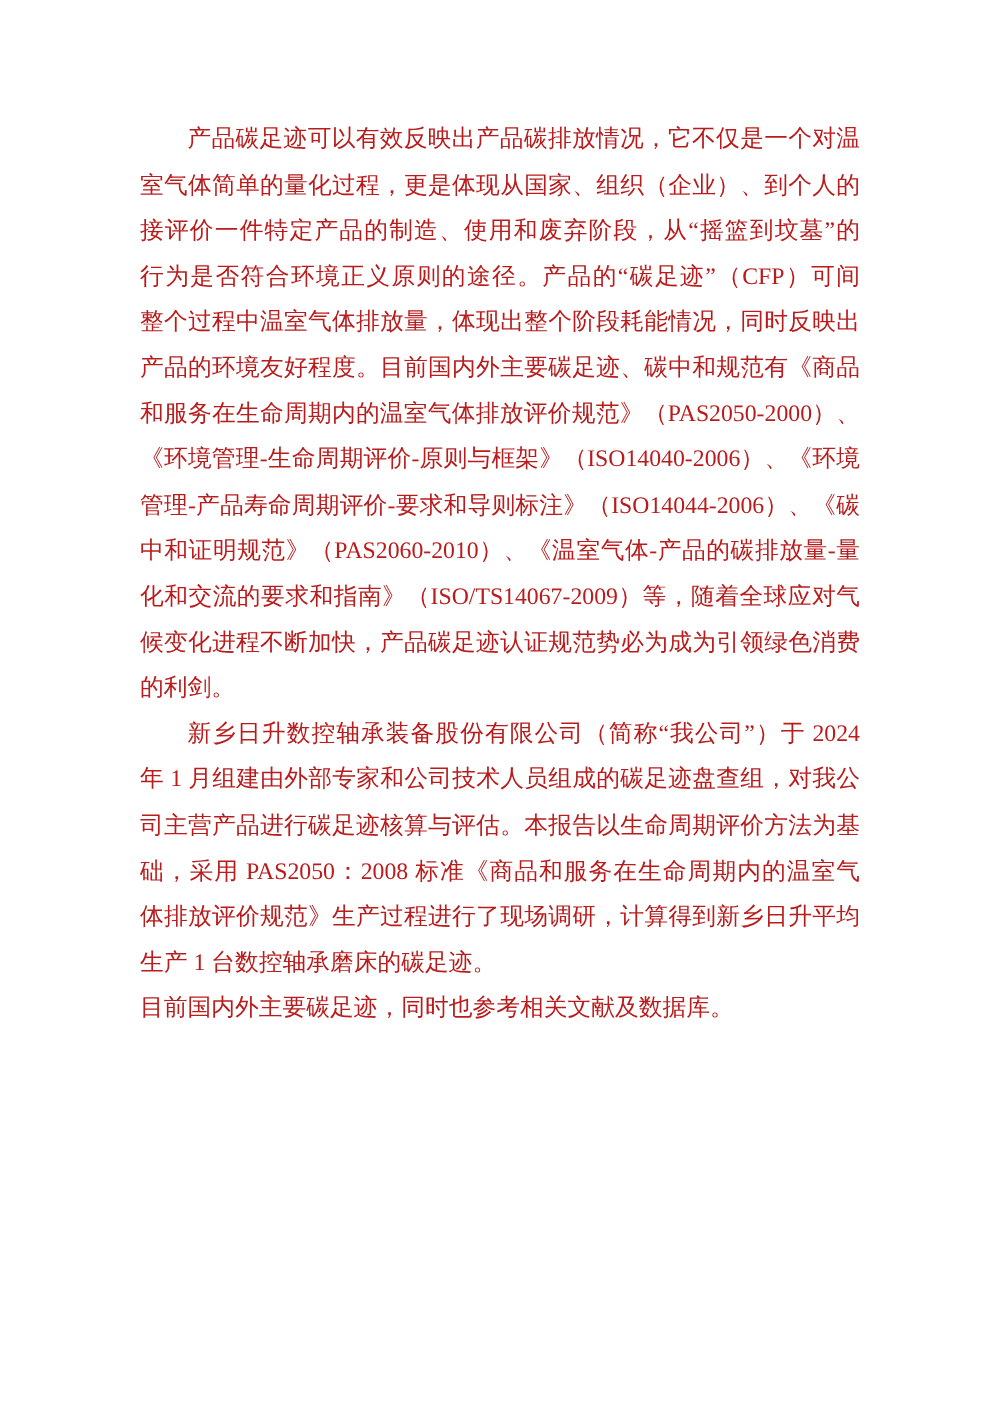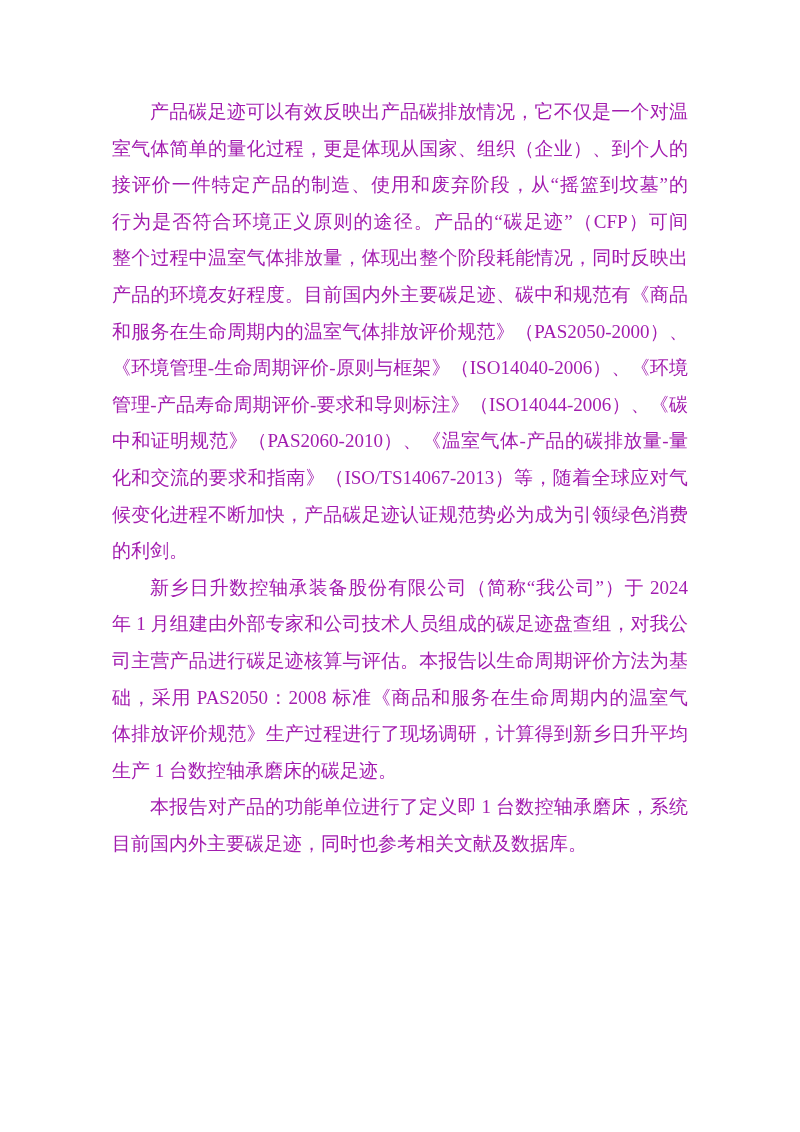--- a/index.html
+++ b/index.html
@@ -47,42 +47,41 @@
     text-indent: 38px;
   }
   .line.last-line {
     text-align-last: left;
   }
 </style>
 </head>
 <body style="background: rgb(255, 255, 255);">
 
 <div class="page">
-  <div class="content" id="doc" style="color: #a21caf;">
+  <div class="content" id="doc" style="color: #b91c1c;">
       <div class="paragraph">
         <div class="line first-line">产品碳足迹可以有效反映出产品碳排放情况，它不仅是一个对温</div>
         <div class="line">室气体简单的量化过程，更是体现从国家、组织（企业）、到个人的</div>
         <div class="line">接评价一件特定产品的制造、使用和废弃阶段，从“摇篮到坟墓”的</div>
         <div class="line">行为是否符合环境正义原则的途径。产品的“碳足迹”（CFP）可间</div>
         <div class="line">整个过程中温室气体排放量，体现出整个阶段耗能情况，同时反映出</div>
         <div class="line">产品的环境友好程度。目前国内外主要碳足迹、碳中和规范有《商品</div>
         <div class="line">和服务在生命周期内的温室气体排放评价规范》（PAS2050-2000）、</div>
         <div class="line">《环境管理-生命周期评价-原则与框架》（ISO14040-2006）、《环境</div>
         <div class="line">管理-产品寿命周期评价-要求和导则标注》（ISO14044-2006）、《碳</div>
         <div class="line">中和证明规范》（PAS2060-2010）、《温室气体-产品的碳排放量-量</div>
-        <div class="line">化和交流的要求和指南》（ISO/TS14067-2013）等，随着全球应对气</div>
+        <div class="line">化和交流的要求和指南》（ISO/TS14067-2009）等，随着全球应对气</div>
         <div class="line">候变化进程不断加快，产品碳足迹认证规范势必为成为引领绿色消费</div>
         <div class="line last-line">的利剑。</div>
       </div>
       <div class="paragraph">
         <div class="line first-line">新乡日升数控轴承装备股份有限公司（简称“我公司”）于 2024</div>
         <div class="line">年 1 月组建由外部专家和公司技术人员组成的碳足迹盘查组，对我公</div>
         <div class="line">司主营产品进行碳足迹核算与评估。本报告以生命周期评价方法为基</div>
         <div class="line">础，采用 PAS2050：2008 标准《商品和服务在生命周期内的温室气</div>
         <div class="line">体排放评价规范》生产过程进行了现场调研，计算得到新乡日升平均</div>
         <div class="line last-line">生产 1 台数控轴承磨床的碳足迹。</div>
       </div>
       <div class="paragraph">
-        <div class="line first-line">本报告对产品的功能单位进行了定义即 1 台数控轴承磨床，系统</div>
         <div class="line last-line">目前国内外主要碳足迹，同时也参考相关文献及数据库。</div>
       </div>
     </div>
 </div>
 
 </body></html>

